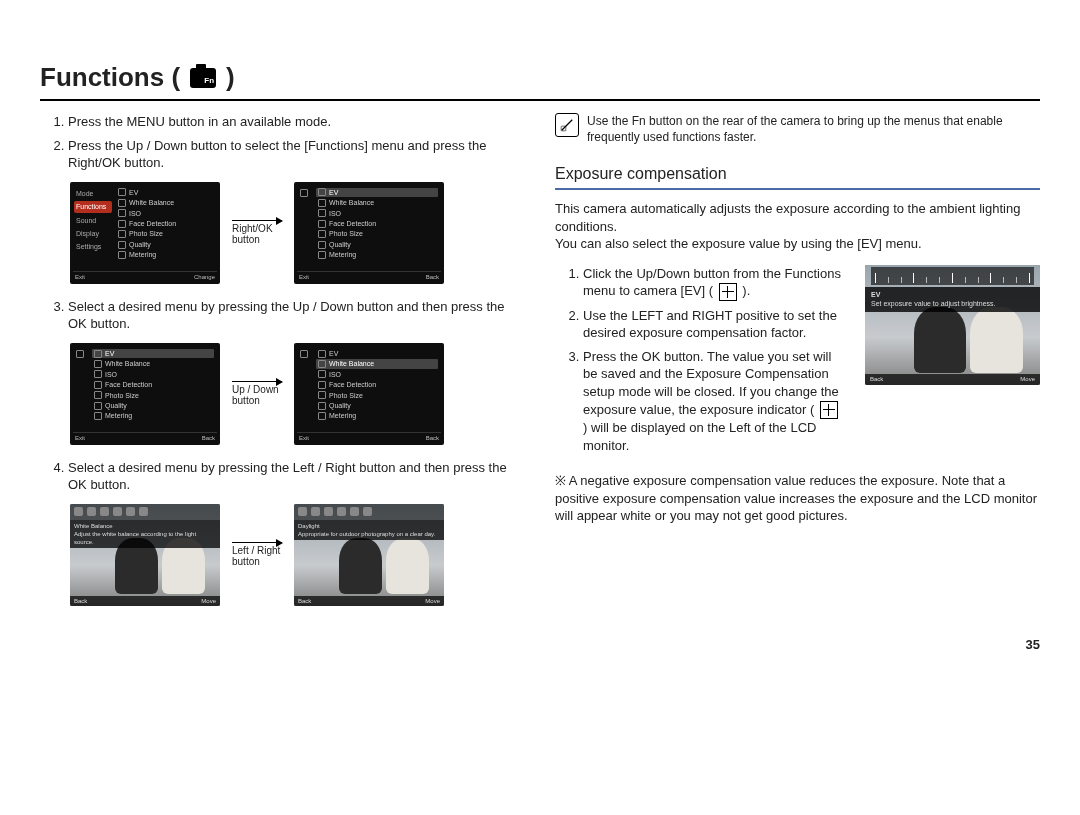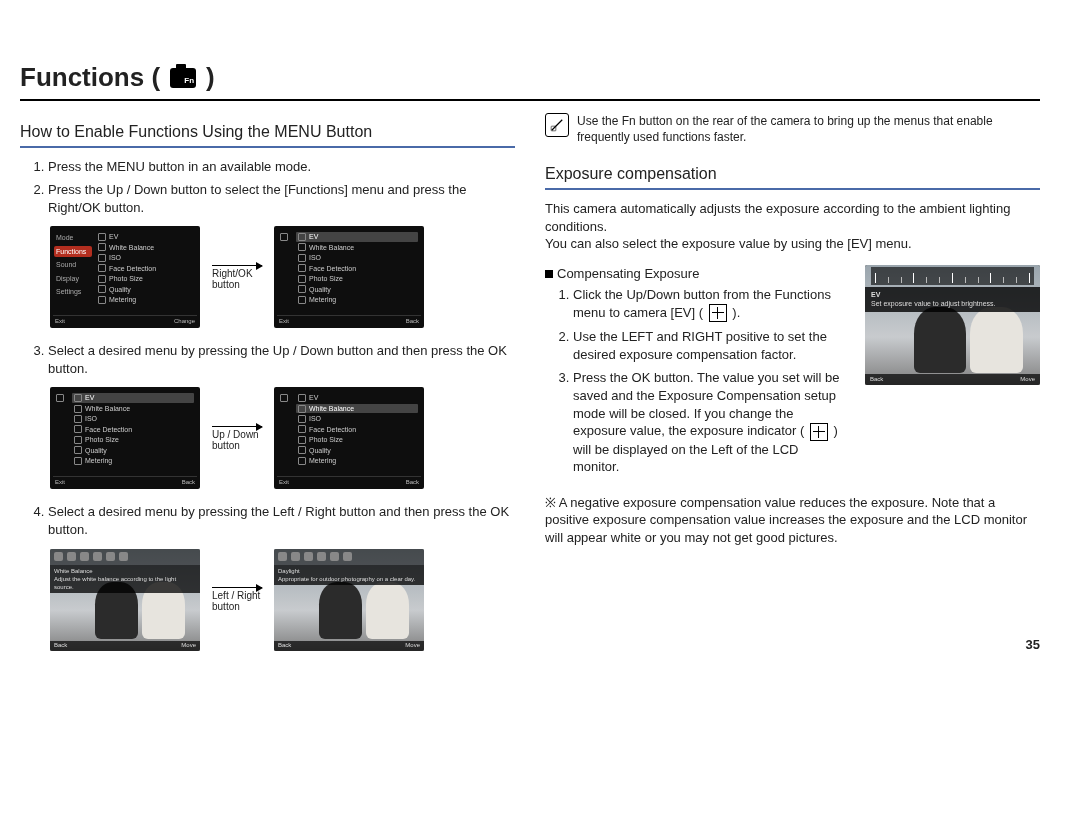--- a/index.html
+++ b/index.html
@@ -1,16 +1,16 @@
 <!DOCTYPE html>
 <html><head>
 <meta charset="utf-8">
 <style>
   html,body{margin:0;padding:0;background:#fff;color:#222;font-family:Arial,Helvetica,sans-serif;font-size:13px;line-height:1.35;}
-  .page{width:1080px;height:657px;position:relative;box-sizing:border-box;padding:40px 40px 0 20px;}
+  .page{width:1080px;height:657px;position:relative;box-sizing:border-box;padding:40px 40px 0 40px;}
   .page-title{font-size:26px;font-weight:bold;padding-bottom:4px;border-bottom:2px solid #000;margin:20px 0 12px 0;display:flex;align-items:center;gap:10px;}
   .columns{display:flex;gap:30px;}
   .col{flex:1;min-width:0;}
   h2.section{font-size:16px;font-weight:normal;border-bottom:2px solid #4a6aa8;padding-bottom:3px;margin:8px 0 10px 0;}
   ol.steps{margin:0 0 10px 0;padding-left:28px;}
   ol.steps>li{margin-bottom:6px;}
   .screens-row{display:flex;align-items:center;gap:12px;margin:6px 0 14px 30px;}
   .arrow-block{display:flex;flex-direction:column;align-items:flex-start;font-size:10px;line-height:1.1;}
   .arrow-line{width:50px;height:0;border-top:1px solid #000;position:relative;margin-bottom:2px;}
   .arrow-line:after{content:"";position:absolute;right:-1px;top:-4px;border-left:7px solid #000;border-top:4px solid transparent;border-bottom:4px solid transparent;}
@@ -71,21 +71,20 @@
 
   <div class="page-title">
     <span>Functions (</span>
     <span class="cam-icon"></span>
     <span> )</span>
   </div>
 
   <div class="columns">
 
     <div class="col">
-      <h2 class="section">How to Enable Functions Using the MENU Button</h2>
 
       <ol class="steps">
         <li>Press the MENU button in an available mode.</li>
         <li>Press the Up / Down button to select the [Functions] menu and press the Right/OK button.</li>
       </ol>
 
       <div class="screens-row">
         <div class="scr">
           <div class="body">
             <div class="leftcol">
@@ -356,21 +355,20 @@
         <div class="txt">Use the Fn button on the rear of the camera to bring up the menus that enable frequently used functions faster.</div>
       </div>
 
       <h2 class="section">Exposure compensation</h2>
 
       <div>This camera automatically adjusts the exposure according to the ambient lighting conditions.</div>
       <div style="margin-bottom:12px;">You can also select the exposure value by using the [EV] menu.</div>
 
       <div style="display:flex;gap:8px;">
         <div style="flex:1;">
-          <div style="margin-bottom:4px;"><span class="bullet"></span><span>Compensating Exposure</span></div>
           <ol class="steps">
             <li>
               <span>Click the Up/Down button from the Functions menu to camera [EV] (</span>
               <span class="sym"></span>
               <span>).</span>
             </li>
             <li>Use the LEFT and RIGHT positive to set the desired exposure compensation factor.</li>
             <li>
               <span>Press the OK button. The value you set will be saved and the Exposure Compensation setup mode will be closed. If you change the exposure value, the exposure indicator (</span>
               <span class="sym"></span>

